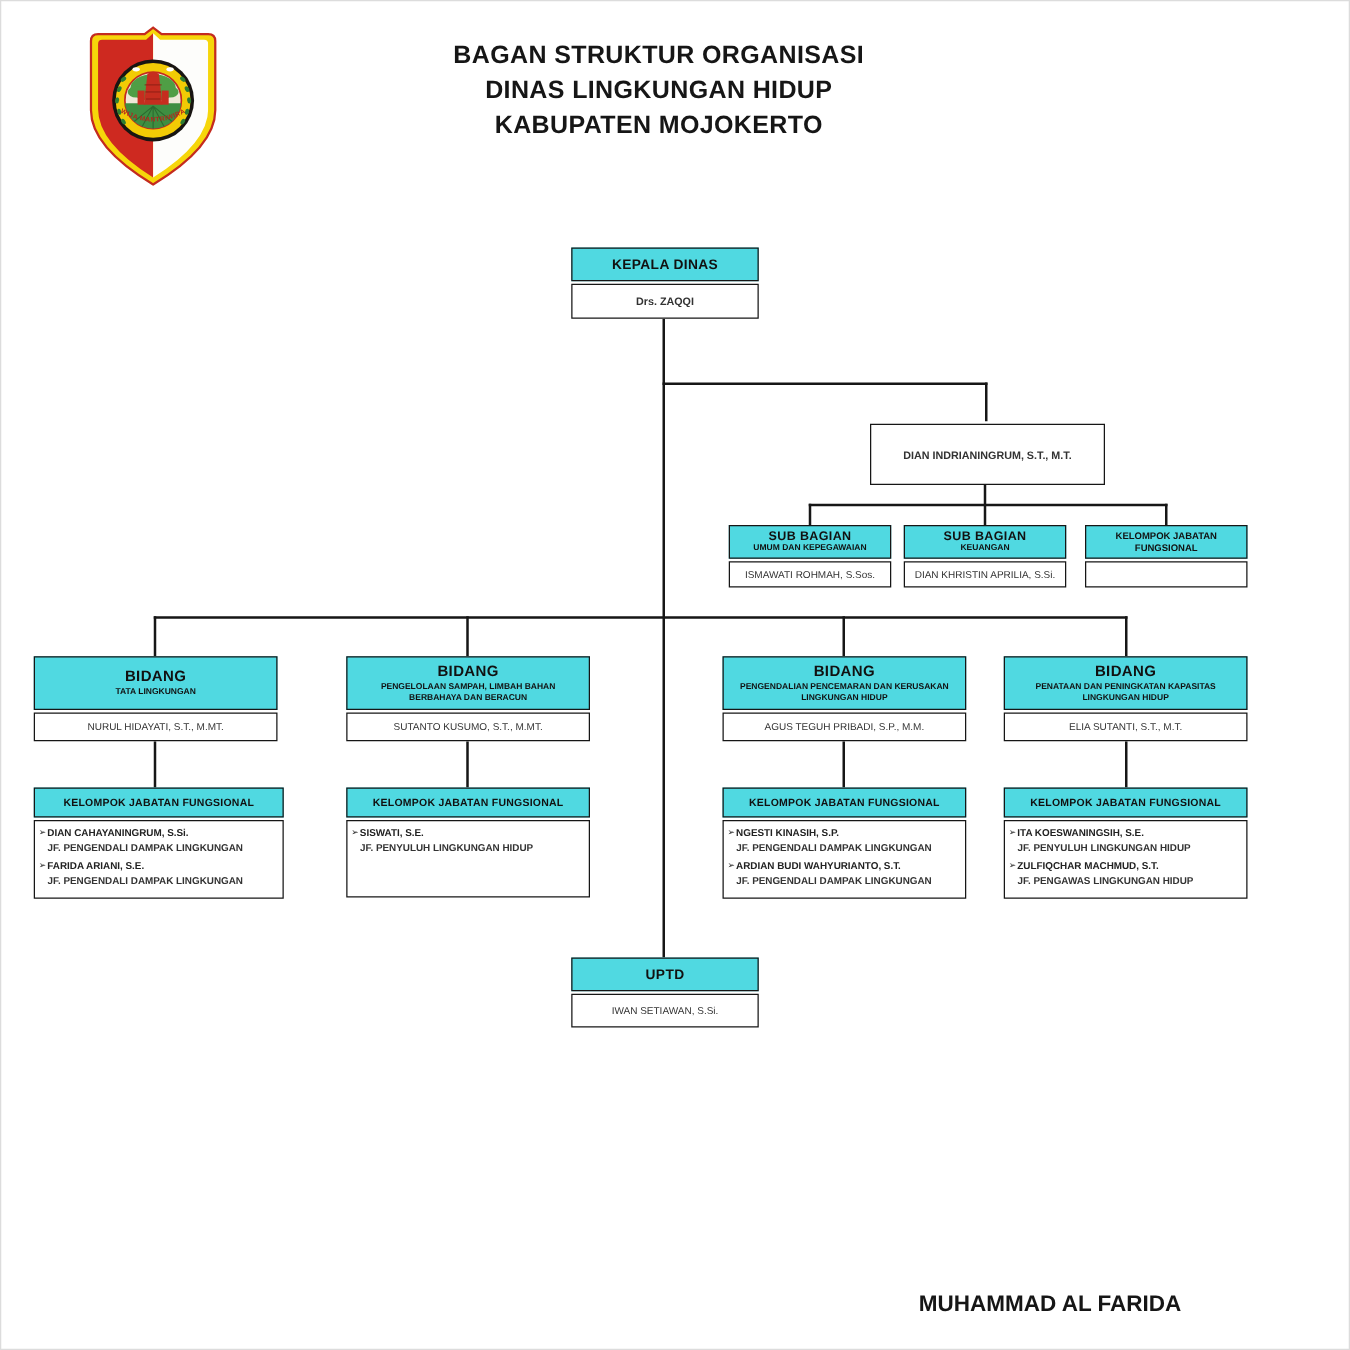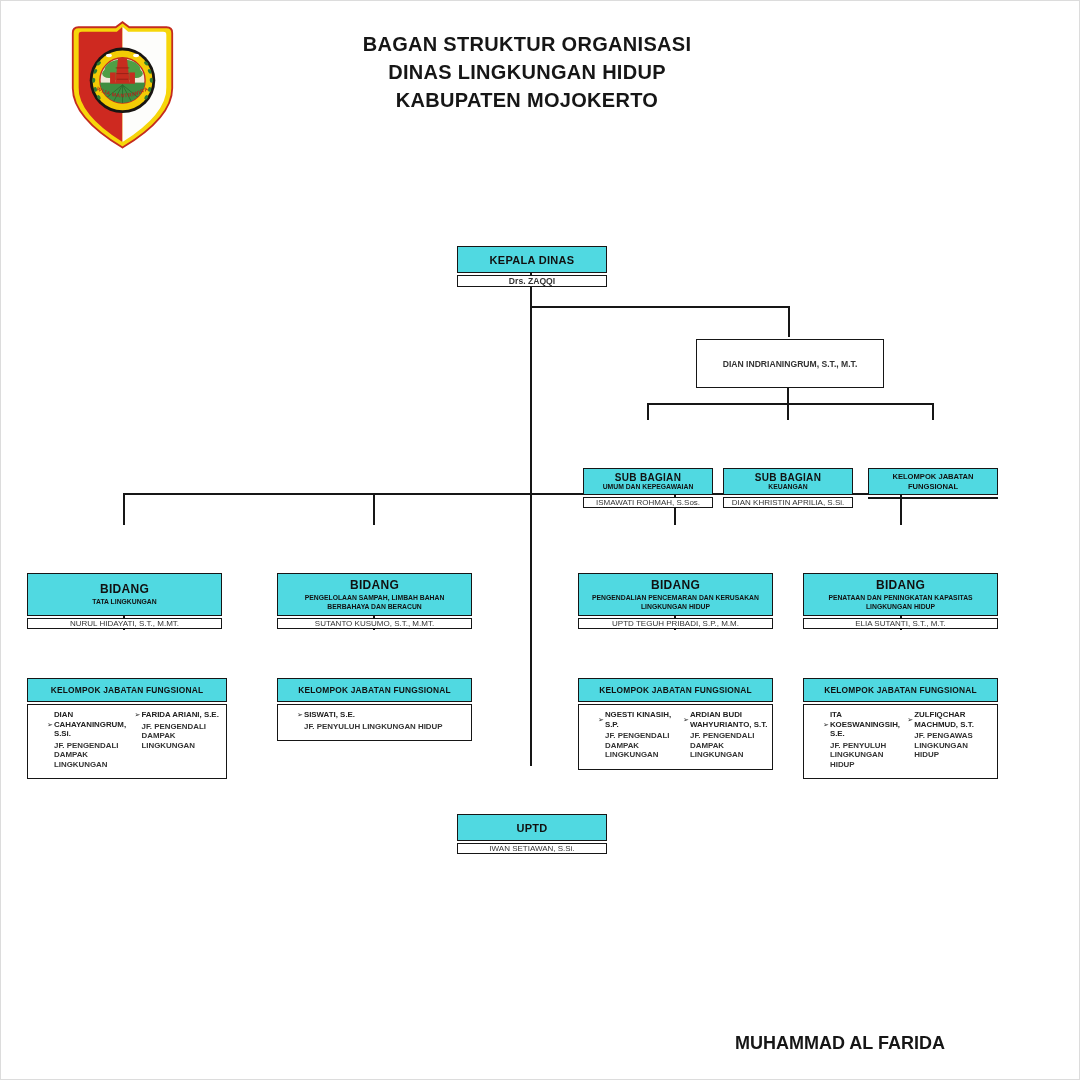--- a/index.html
+++ b/index.html
@@ -13,37 +13,37 @@
     font-size:20px;font-weight:800;line-height:28px;letter-spacing:.3px;color:#161616;
   }
   .logo{position:absolute;left:66px;top:20px;width:113px;height:132px;}
   
   .line{position:absolute;background:#161616;}
   
   .box{position:absolute;display:flex;flex-direction:column;}
   .hdr{
     background:#50d9e1;border:1.8px solid #161616;box-sizing:border-box;
     display:flex;flex-direction:column;align-items:center;justify-content:center;
-    text-align:center;flex:0 0 auto;margin-top:48px;
+    text-align:center;flex:0 0 auto;
   }
   .bdy{
     background:#ffffff;border:1.6px solid #161616;box-sizing:border-box;margin-top:2px;
     display:flex;align-items:center;justify-content:center;text-align:center;flex:1 1 auto;
   }
   .t-lg{font-size:12px;font-weight:800;letter-spacing:.3px;}
   .t-md{font-size:11px;font-weight:800;letter-spacing:.3px;}
   .t-sub{font-size:6.8px;font-weight:600;margin-top:2px;line-height:8.5px;padding:0 6px;}
   .t-sm{font-size:7.6px;font-weight:700;line-height:9.5px;}
   .officer{font-size:8.6px;font-weight:600;color:#333;padding:0 4px;}
   .officer-sm{font-size:8px;font-weight:400;color:#333;padding:0 3px;}
   
   .kjf .hdr{justify-content:center;}
   .kjf-title{font-size:8.4px;font-weight:800;letter-spacing:.2px;}
-  .kjf .bdy{align-items:flex-start;justify-content:flex-start;
-    text-align:left;padding:5px 4px 4px 19px;}
+  .kjf .bdy{flex-direction:column;align-items:flex-start;justify-content:flex-start;
+    text-align:left;padding:5px 4px 4px 3px;}
   .member{margin-bottom:5px;}
   .mline{font-size:7.9px;font-weight:700;color:#222;line-height:9.5px;display:flex;align-items:center;}
   .bullet{font-size:7px;margin-right:1px;}
   .mrole{font-size:7.9px;font-weight:600;color:#333;line-height:9.5px;padding-left:7px;margin-top:2px;}
   .signature{position:absolute;left:640px;width:400px;text-align:center;font-weight:800;color:#161616;}
   .sig-pos{top:903px;font-size:18px;}
   .sig-name{top:1033px;font-size:18px;}
 </style>
 </head>
 <body>
@@ -187,21 +187,21 @@
         <div class="officer-sm">SUTANTO KUSUMO, S.T., M.MT.</div>
       </div>
   </div>
 
   <div class="box" style="left:578px;top:525px;width:195px;height:68px;">
     <div class="hdr" style="height:43px;">
       <div class="t-lg">BIDANG</div>
       <div class="t-sub">PENGENDALIAN PENCEMARAN DAN KERUSAKAN LINGKUNGAN HIDUP</div>
     </div>
     <div class="bdy">
-        <div class="officer-sm">UPTD TEGUH PRIBADI, S.P., M.M.</div>
+        <div class="officer-sm">AGUS TEGUH PRIBADI, S.P., M.M.</div>
       </div>
   </div>
 
   <div class="box" style="left:803px;top:525px;width:195px;height:68px;">
     <div class="hdr" style="height:43px;">
       <div class="t-lg">BIDANG</div>
       <div class="t-sub">PENATAAN DAN PENINGKATAN KAPASITAS LINGKUNGAN HIDUP</div>
     </div>
     <div class="bdy">
         <div class="officer-sm">ELIA SUTANTI, S.T., M.T.</div>

